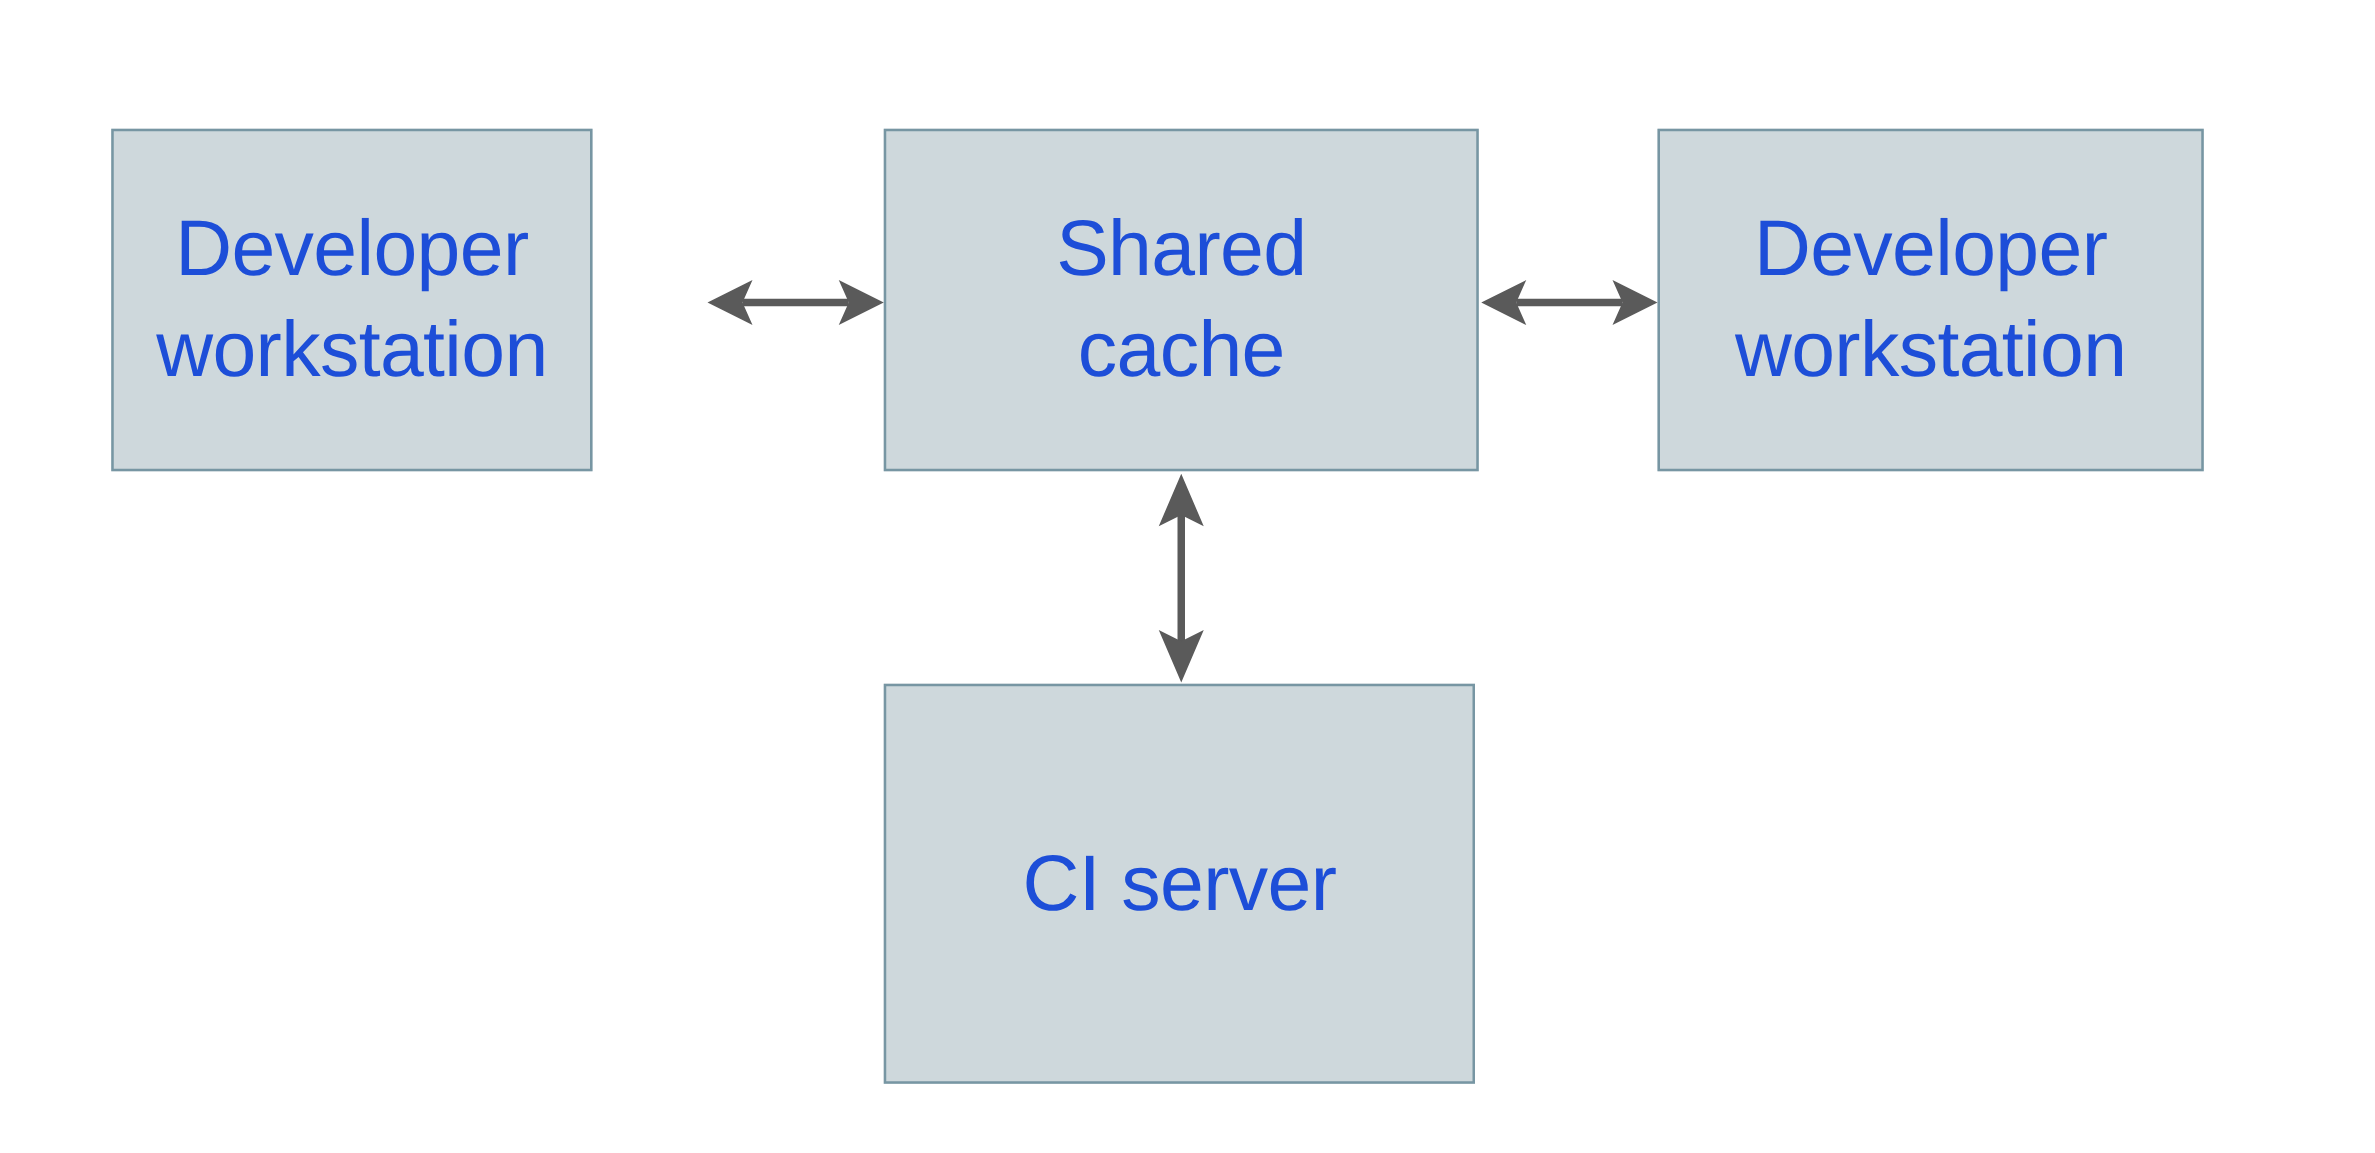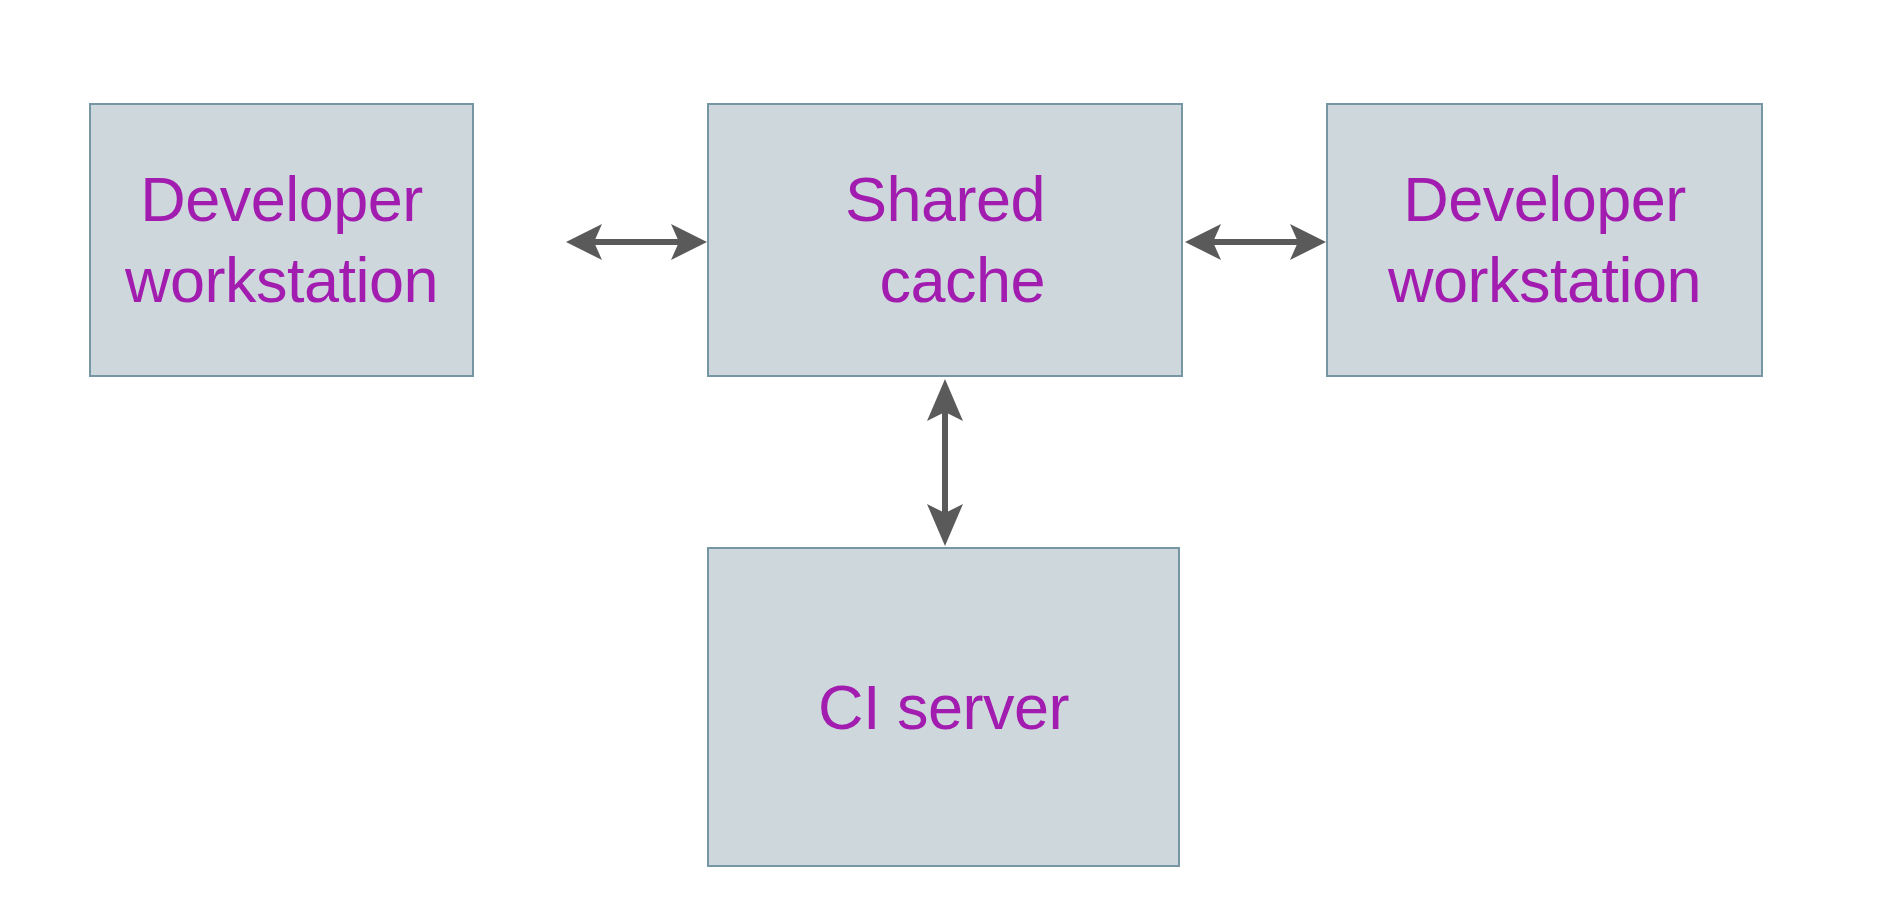--- a/index.html
+++ b/index.html
@@ -24,21 +24,21 @@
     border: 2px solid #7796a3;
     display: flex;
     align-items: center;
     justify-content: center;
     text-align: center;
   }
   .node-label {
     font-family: "Liberation Sans", sans-serif;
     font-size: 63px;
     line-height: 1.28;
-    color: #a21caf;
+    color: #1d4ed8;
     font-weight: 400;
     letter-spacing: -0.5px;
     white-space: pre-line;
     padding: 0 6px;
   }
   .connector {
     position: absolute;
     overflow: visible;
   }
   .connector svg {
@@ -49,21 +49,21 @@
 </head>
 <body>
 
 <div id="canvas">
 
   <div class="node" style="left:89px; top:103px; width:385px; height:274px;">
     <span class="node-label">Developer
 workstation</span>
   </div>
 
-  <div class="node" style="left:707px; top:103px; width:476px; height:274px;text-align:right;">
+  <div class="node" style="left:707px; top:103px; width:476px; height:274px;">
     <span class="node-label">Shared
 cache</span>
   </div>
 
   <div class="node" style="left:1326px; top:103px; width:437px; height:274px;">
     <span class="node-label">Developer
 workstation</span>
   </div>
 
   <div class="node" style="left:707px; top:547px; width:473px; height:320px;">

